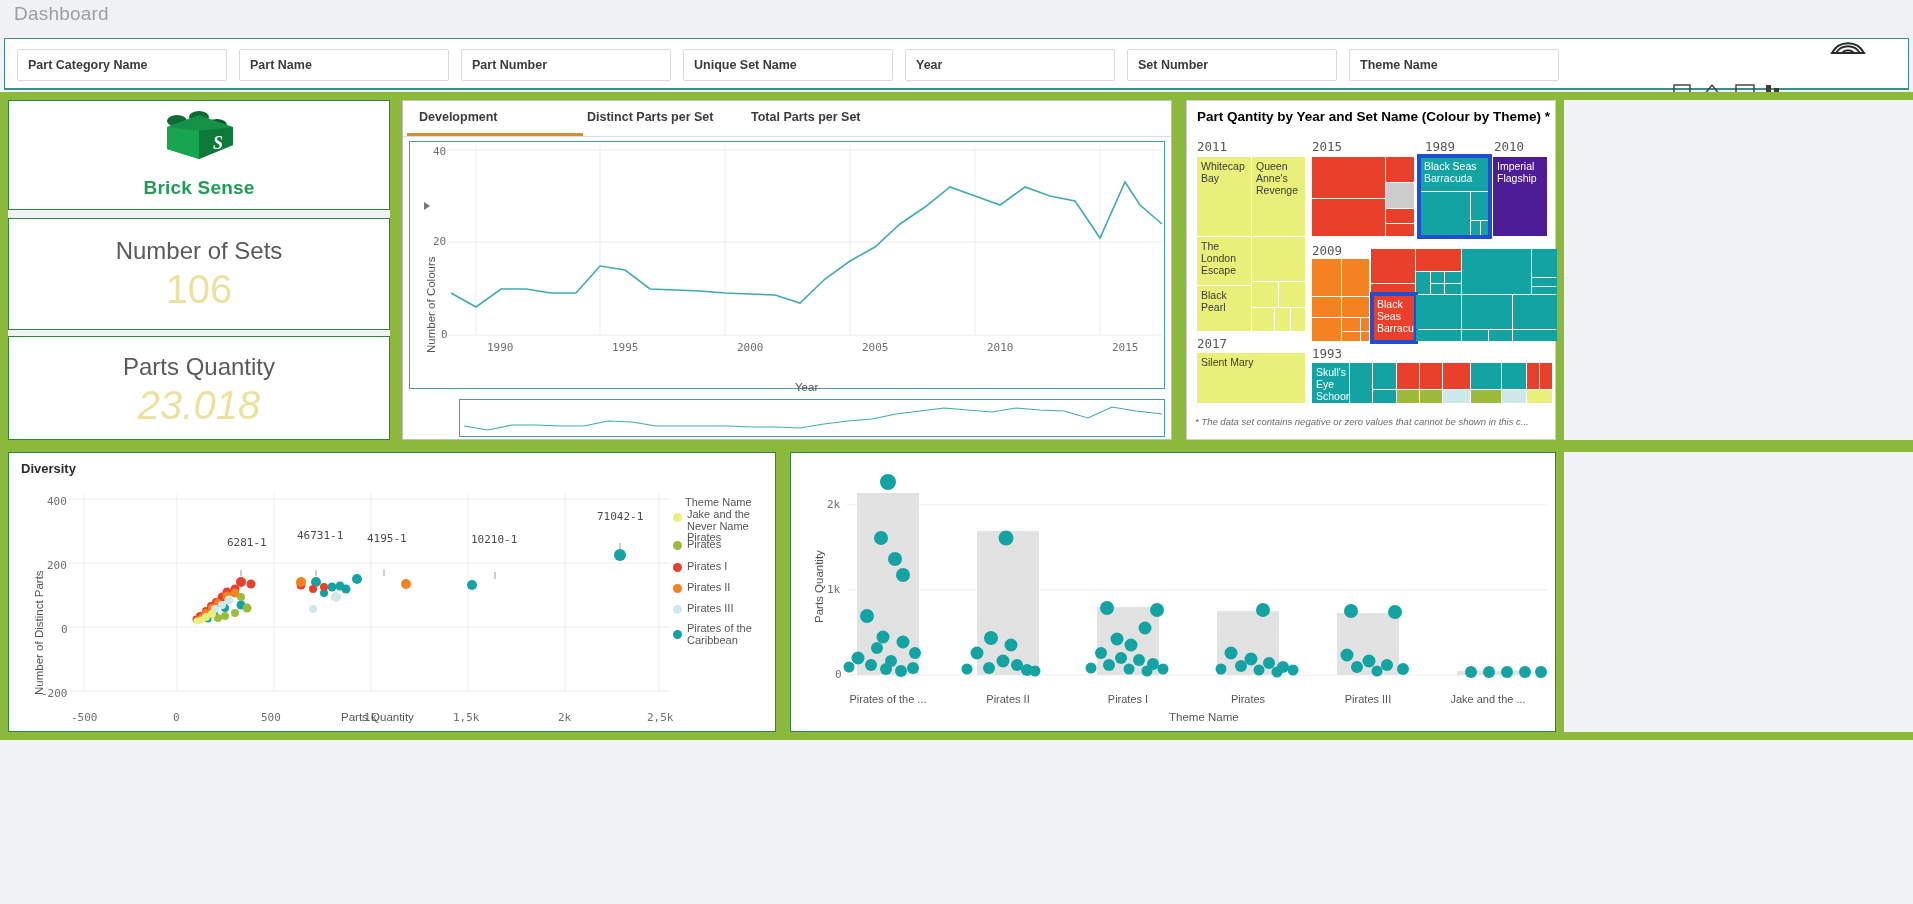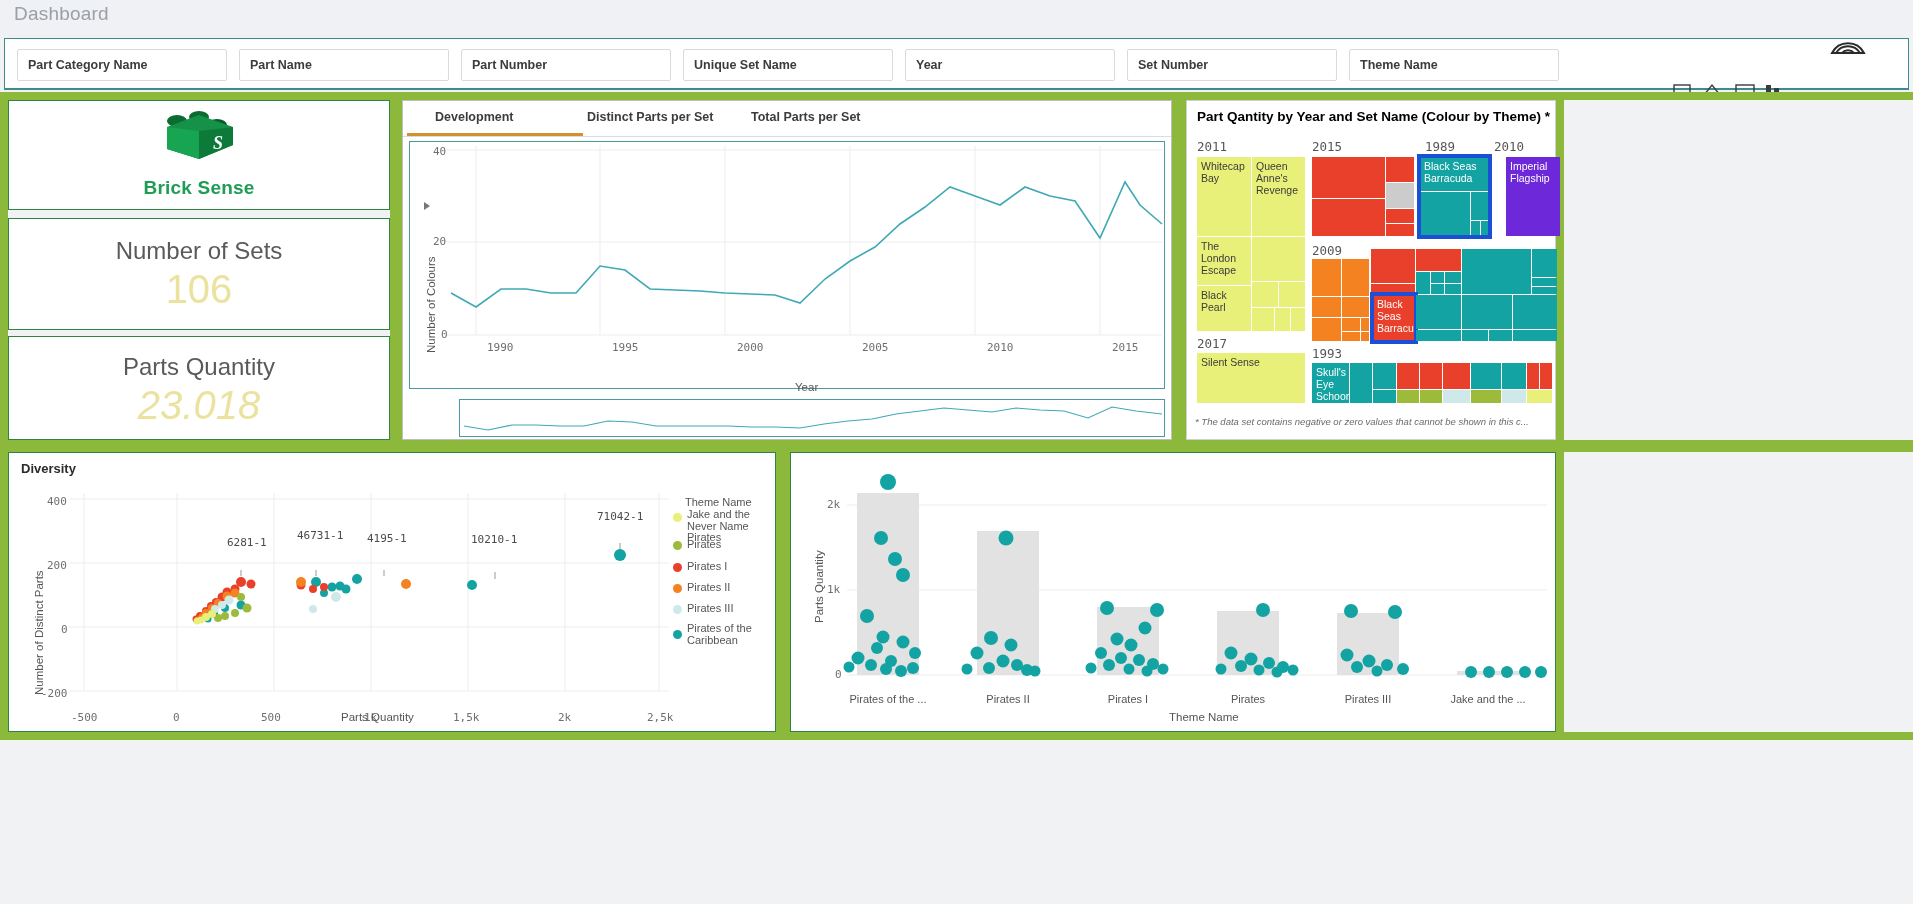--- a/index.html
+++ b/index.html
@@ -56,21 +56,21 @@
     display:flex; flex-direction:column; align-items:center; justify-content:center; }
   .brandname { font-size: 19px; font-weight: bold; color:#1f9d55; margin-top: 6px; letter-spacing:.2px;}
 
   .kpi-title { position:absolute; width:100%; text-align:center; font-size:24px; color:#5a5a5a; font-weight:400;}
   .kpi-value { position:absolute; width:100%; text-align:center; font-size:40px; color:#ece2a0; font-weight:400;}
 
   
   .tabbar { position:absolute; left:0; top:0; width:100%; height:36px;
             border-bottom:1px solid #dcdcdc; background:#fff; }
   .tab { position:absolute; top:9px; font-size:12.5px; font-weight:bold; color:#3c3c3c; }
-  .tab.active { color:#3c3c3c;margin-left:16px; }
+  .tab.active { color:#3c3c3c; }
   .tab-underline { position:absolute; height:3px; background:#d4902a; }
 
   .axis-label { position:absolute; font-size:11px; color:#6e6e6e; font-family:"DejaVu Sans Mono", monospace;}
   .axis-title { position:absolute; font-size:11.5px; color:#555; }
   .axis-title.vert { transform-origin: left top; transform: rotate(-90deg); white-space:nowrap;}
 
   .chart-border { position:absolute; border:1px solid #4a9aa0; }
 
   
   .tm-title { position:absolute; font-size:13.5px; font-weight:bold; color:#000000; }
@@ -267,40 +267,40 @@
     <div class="tile" style="left:10px;top:185px;width:54px;height:45px;background:#e8f07a;">
       <span>Black Pearl</span>
       </div>
     <div class="tile" style="left:65px;top:136px;width:53px;height:44px;background:#e8f07a;"></div>
     <div class="tile" style="left:65px;top:181px;width:26px;height:25px;background:#e8f07a;"></div>
     <div class="tile" style="left:92px;top:181px;width:26px;height:25px;background:#e8f07a;"></div>
     <div class="tile" style="left:65px;top:207px;width:22px;height:23px;background:#e8f07a;"></div>
     <div class="tile" style="left:88px;top:207px;width:15px;height:23px;background:#e8f07a;"></div>
     <div class="tile" style="left:104px;top:207px;width:14px;height:23px;background:#e8f07a;"></div>
     <div class="tile" style="left:10px;top:252px;width:108px;height:50px;background:#e8f07a;">
-      <span>Silent Sense</span>
+      <span>Silent Mary</span>
       </div>
 
     <div class="tile" style="left:125px;top:56px;width:73px;height:41px;background:#e8402a;"></div>
     <div class="tile" style="left:125px;top:98px;width:73px;height:37px;background:#e8402a;"></div>
     <div class="tile" style="left:199px;top:56px;width:28px;height:25px;background:#e8402a;"></div>
     <div class="tile" style="left:199px;top:82px;width:28px;height:25px;background:#cccccc;"></div>
     <div class="tile" style="left:199px;top:108px;width:28px;height:14px;background:#e8402a;"></div>
     <div class="tile" style="left:199px;top:123px;width:28px;height:12px;background:#e8402a;"></div>
 
     <div class="tile dark" style="left:233px;top:56px;width:69px;height:34px;background:#14a3a3;">
       <span>Black Seas Barracuda</span>
       </div>
     <div class="tile" style="left:233px;top:91px;width:50px;height:44px;background:#14a3a3;"></div>
     <div class="tile" style="left:284px;top:91px;width:18px;height:28px;background:#14a3a3;"></div>
     <div class="tile" style="left:284px;top:120px;width:9px;height:15px;background:#14a3a3;"></div>
     <div class="tile" style="left:294px;top:120px;width:8px;height:15px;background:#14a3a3;"></div>
     <div class="sel-outline" style="left:230px;top:53px;width:75px;height:85px;"></div>
 
-    <div class="tile dark" style="left:319px;top:56px;width:54px;height:79px;background:#6d28d9;">
+    <div class="tile dark" style="left:306px;top:56px;width:54px;height:79px;background:#4c1d95;">
       <span>Imperial Flagship</span>
       </div>
 
     <div class="tile" style="left:125px;top:158px;width:29px;height:37px;background:#f58220;"></div>
     <div class="tile" style="left:155px;top:158px;width:27px;height:37px;background:#f58220;"></div>
     <div class="tile" style="left:125px;top:196px;width:29px;height:20px;background:#f58220;"></div>
     <div class="tile" style="left:155px;top:196px;width:27px;height:20px;background:#f58220;"></div>
     <div class="tile" style="left:125px;top:217px;width:29px;height:23px;background:#f58220;"></div>
     <div class="tile" style="left:155px;top:217px;width:18px;height:13px;background:#f58220;"></div>
     <div class="tile" style="left:174px;top:217px;width:8px;height:13px;background:#f58220;"></div>

